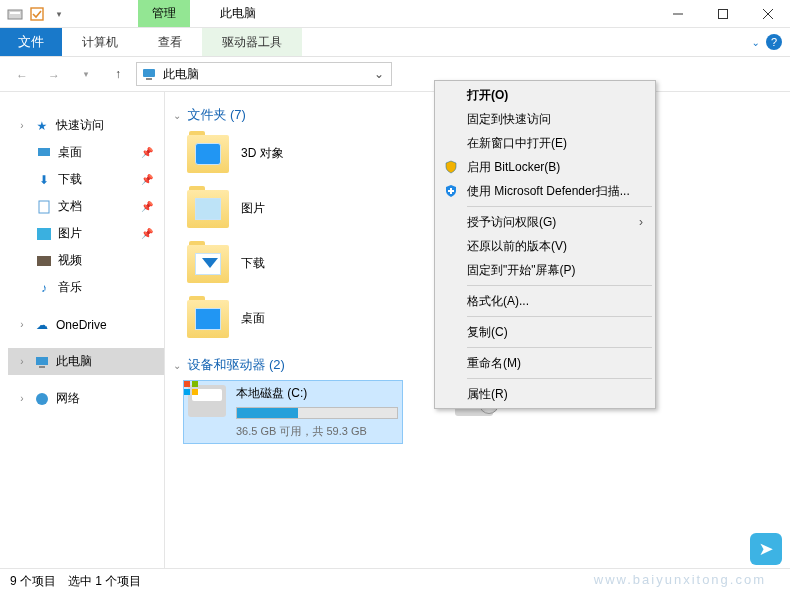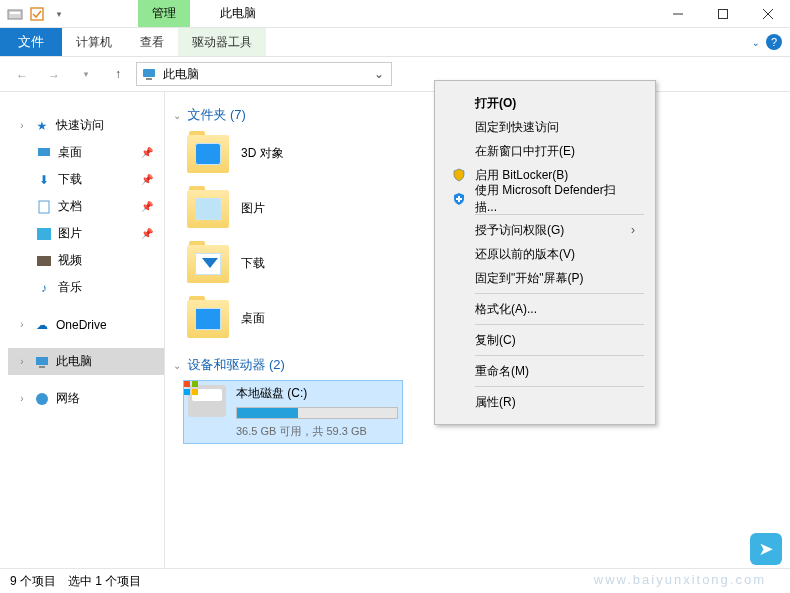--- a/index.html
+++ b/index.html
@@ -9,21 +9,21 @@
 .titlebar-left { display: flex; align-items: center; padding-left: 6px; gap: 4px; }
 .qat-icon { width: 18px; height: 18px; display: flex; align-items: center; justify-content: center; }
 .titlebar-tab { height: 27px; padding: 12px 14px; display: flex; align-items: center; background: #93e693; font-size: 12px; margin-left: 70px; }
 .titlebar-title { margin-left: 30px; font-size: 12px; }
 .titlebar-controls { margin-left: auto; display: flex; }
 .titlebar-btn { width: 45px; height: 28px; display: flex; align-items: center; justify-content: center; }
 .titlebar-btn svg { width: 10px; height: 10px; }
 
 .ribbon { height: 29px; display: flex; align-items: stretch; background: #fff; border-bottom: 1px solid #e3e3e3; }
 .ribbon-file { background: #1979ca; color: #fff; padding: 0 18px; display: flex; align-items: center; font-size: 13px; }
-.ribbon-tab { padding: 0 14px; display: flex; align-items: center; font-size: 12px; color: #333; }
+.ribbon-tab { padding: 0 20px; display: flex; align-items: center; font-size: 12px; color: #333; }
 .ribbon-tab.tool { background: #e8f5e8; }
 .ribbon-right { margin-left: auto; display: flex; align-items: center; padding-right: 8px; gap: 6px; }
 .help-circle { width: 16px; height: 16px; border-radius: 50%; background: #1979ca; color: #fff; display: flex; align-items: center; justify-content: center; font-size: 11px; }
 
 .navbar { height: 35px; display: flex; align-items: center; padding: 4px 8px; gap: 4px; border-bottom: 1px solid #e5e5e5; }
 .nav-btn { width: 28px; height: 24px; display: flex; align-items: center; justify-content: center; color: #999; }
 .nav-btn.enabled { color: #333; }
 .addressbar { flex: 1; height: 24px; border: 1px solid #ccc; display: flex; align-items: center; padding: 0 4px; max-width: 256px; }
 .addr-icon { width: 16px; height: 16px; margin-right: 6px; }
 .addr-text { flex: 1; font-size: 12px; }
@@ -66,21 +66,21 @@
 .drive-title { font-size: 12px; }
 .drive-bar { width: 100%; height: 12px; background: #e6e6e6; border: 1px solid #bfbfbf; }
 .drive-bar-fill { height: 100%; background: #26a0da; width: 38%; }
 .drive-sub { font-size: 11px; color: #6b6b6b; }
 .dvd-icon { width: 38px; height: 32px; background: #d6d6d6; border-radius: 3px; position: relative; }
 .dvd-icon::after { content: ""; position: absolute; right: -6px; top: 10px; width: 18px; height: 18px; border-radius: 50%; background: radial-gradient(#fff, #c7c7c7); border: 1px solid #999; }
 .dvd-text { position: absolute; right: -2px; top: 3px; font-size: 6px; color: #555; }
 
 .statusbar { position: absolute; bottom: 0; left: 0; right: 0; height: 25px; border-top: 1px solid #e5e5e5; display: flex; align-items: center; padding: 0 10px; font-size: 12px; gap: 12px; background: #fff; }
 
-.context-menu { position: absolute; left: 434px; top: 80px; width: 222px; background: #f0f0f0; border: 1px solid #bcbcbc; box-shadow: 2px 2px 4px rgba(0,0,0,0.25); padding: 10px; z-index: 100; }
+.context-menu { position: absolute; left: 434px; top: 80px; width: 222px; background: #f0f0f0; border: 1px solid #bcbcbc; box-shadow: 2px 2px 4px rgba(0,0,0,0.25); padding: 2px; z-index: 100; }
 .ctx-item { height: 24px; display: flex; align-items: center; padding-left: 30px; padding-right: 10px; font-size: 12px; position: relative; }
 .ctx-item .ico { position: absolute; left: 6px; width: 16px; height: 16px; display: flex; align-items: center; justify-content: center; }
 .ctx-item .submenu-arrow { margin-left: auto; color: #555; }
 .ctx-sep { height: 1px; background: #d0d0d0; margin: 3px 1px 3px 30px; }
 
 .watermark { position: absolute; right: 8px; bottom: 28px; display: flex; align-items: center; gap: 8px; opacity: 0.9; }
 .wm-icon { width: 32px; height: 32px; background: #29abe2; border-radius: 6px; display: flex; align-items: center; justify-content: center; color: #fff; font-size: 18px; }
 .wm-text { color: #7fbde6; font-size: 18px; font-weight: 400; letter-spacing: 1px; }
 .wm-sub { position: absolute; right: 24px; bottom: 6px; color: #c8d8e6; font-size: 13px; letter-spacing: 2px; }
 

